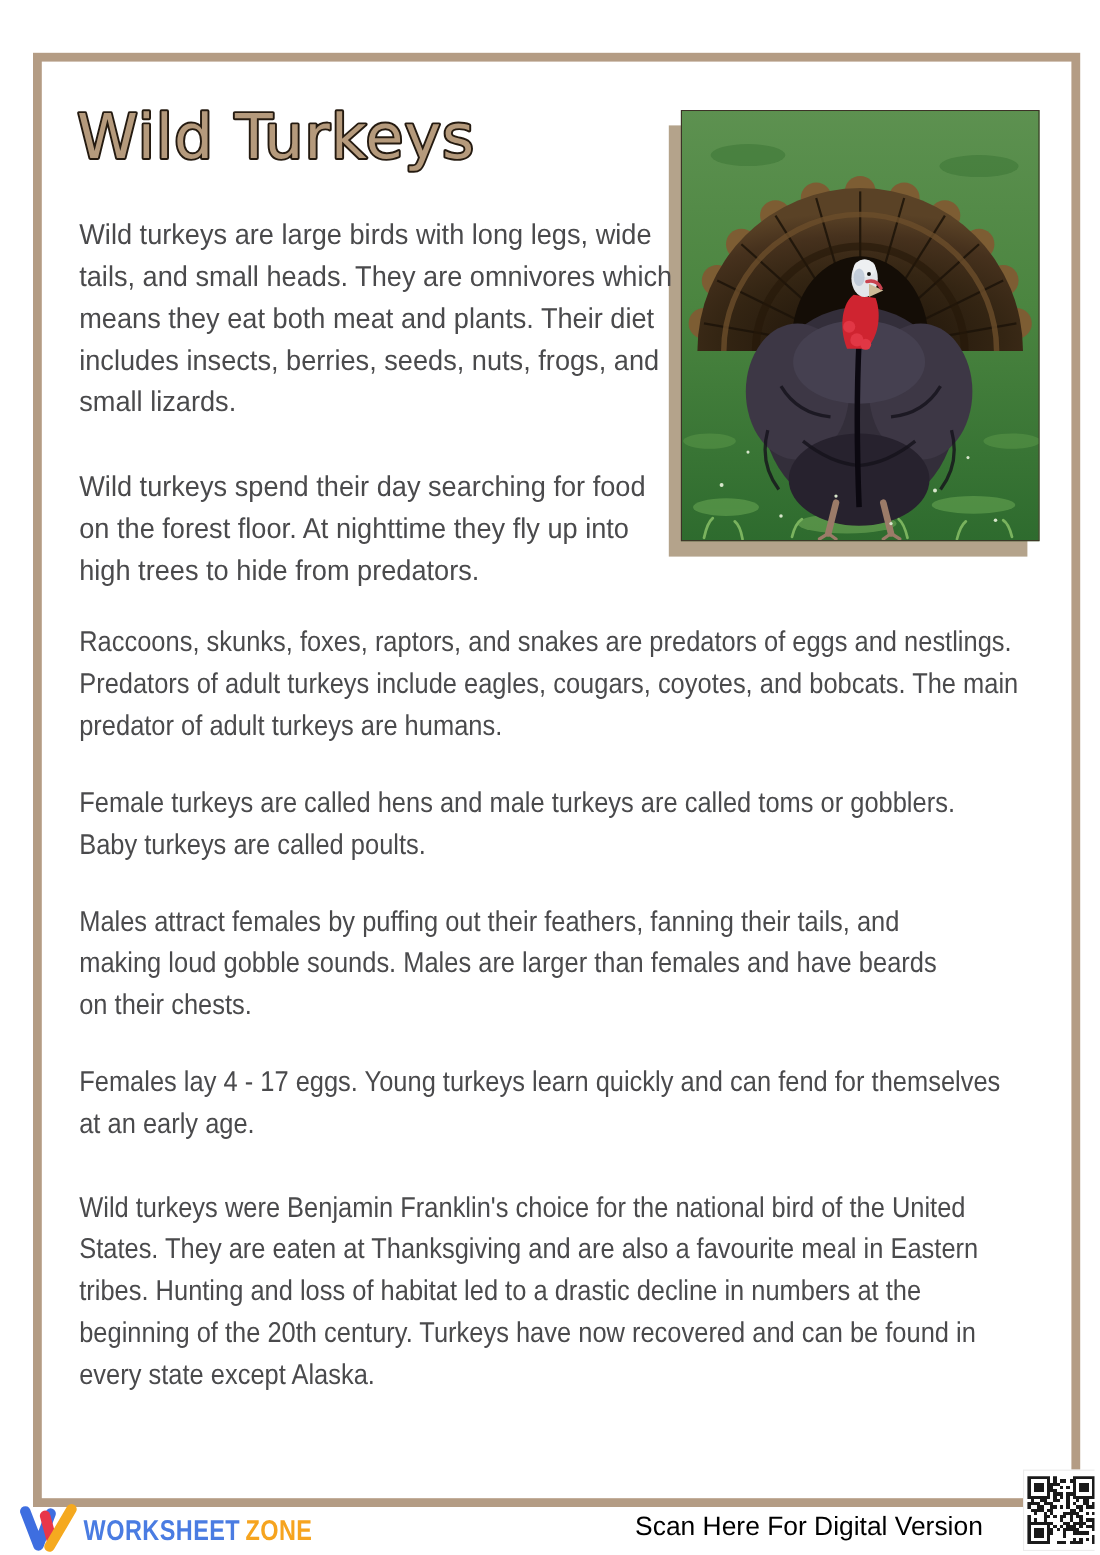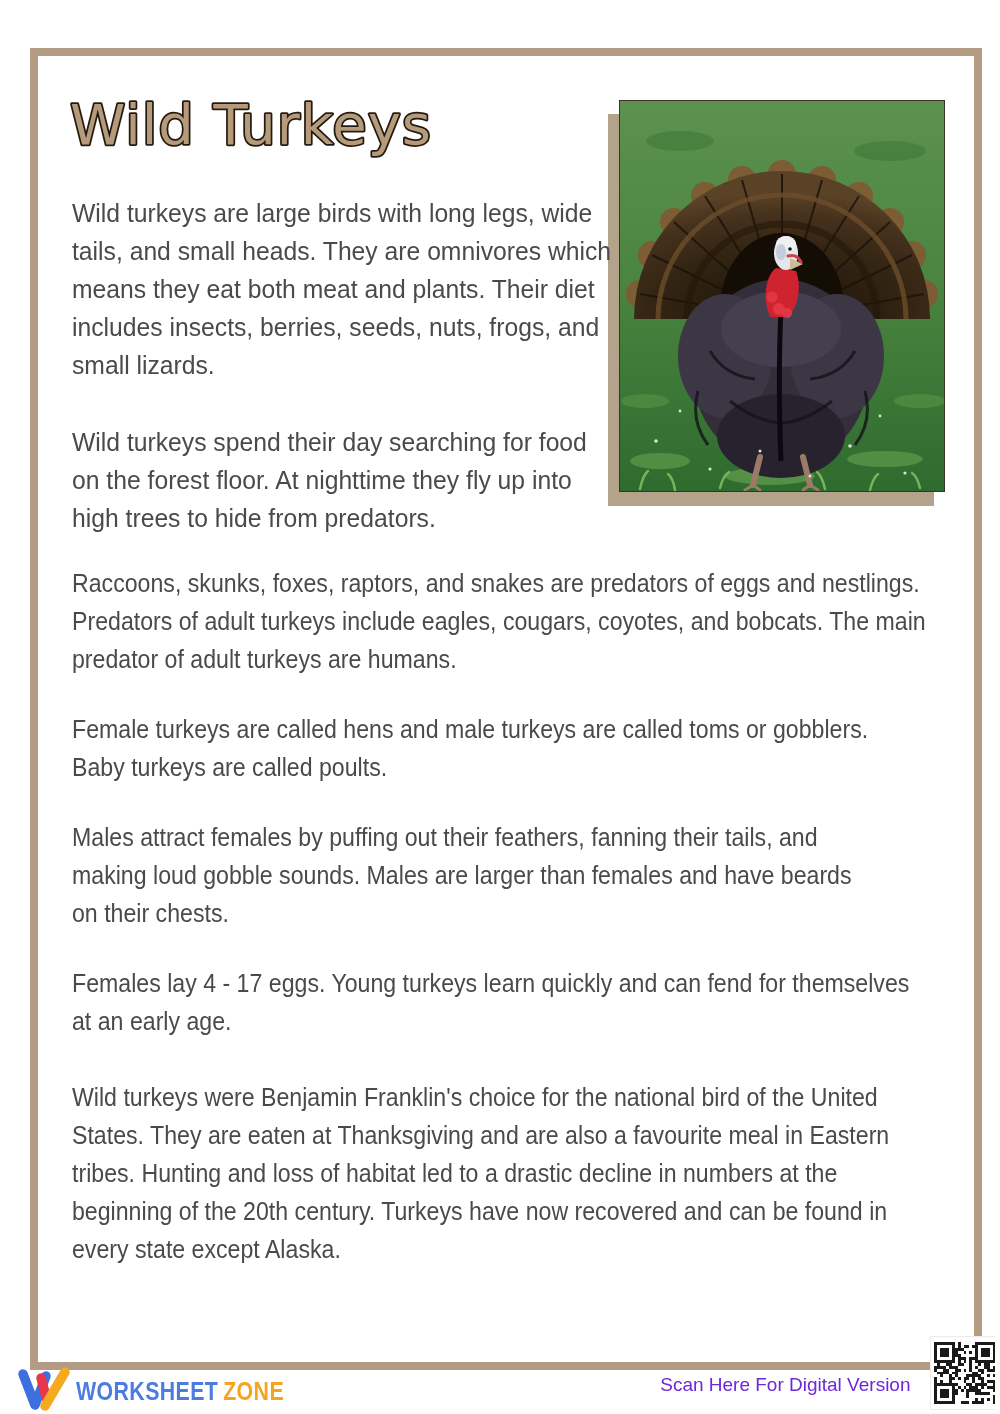--- a/index.html
+++ b/index.html
@@ -22,21 +22,21 @@
   #p4{top:684px;width:940px;}
   #p5{top:792px;width:912px;}
   #p6{top:938px;width:958px;}
   #p7{top:1052px;width:955px;}
   .logo-mark{position:absolute;left:10px;top:1364px;width:58px;height:50px;z-index:2;}
   .brand{position:absolute;left:70px;top:1376px;font-size:26px;font-weight:bold;
          letter-spacing:0.5px;white-space:nowrap;transform:scaleX(0.82);
          transform-origin:0 50%;z-index:2;line-height:30px;}
   .brand .w1{color:#4a7ce2;}
   .brand .w2{color:#f6a41f;margin-left:6px;}
-  .scan-text{position:absolute;right:84px;top:1374px;font-size:19px;color:#6d28d9;
+  .scan-text{position:absolute;right:101px;top:1374px;font-size:24px;color:#000000;
              white-space:nowrap;z-index:2;}
   .qr{position:absolute;left:924px;top:1336px;width:70px;height:74px;background:#ffffff;
       z-index:3;box-sizing:border-box;border:1px solid #ececec;}
   .qr svg{display:block;width:62px;height:62px;margin:5px auto 0 auto;shape-rendering:crispEdges;}
 </style>
 </head>
 <body>
 
 <div class="page">
 

